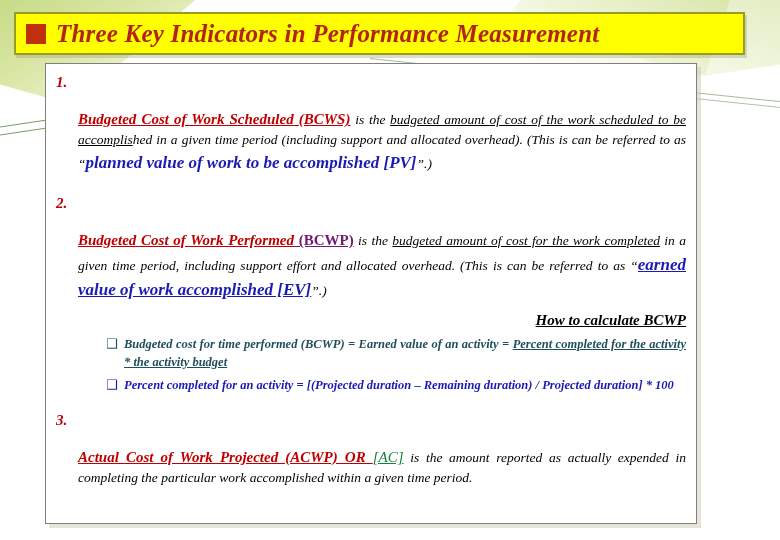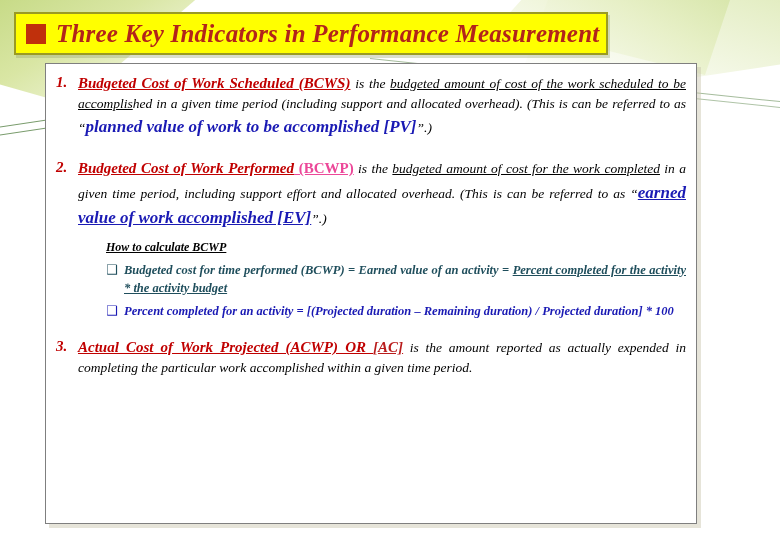--- a/index.html
+++ b/index.html
@@ -34,21 +34,21 @@
     opacity:.85;
   }
   .hairline{position:absolute;height:0;border-top:1px solid #4b7a3a;opacity:.75;}
   .hl1{left:-10px;top:128px;width:420px;transform:rotate(-8.5deg);transform-origin:left center;}
   .hl2{left:-10px;top:136px;width:400px;transform:rotate(-8.5deg);transform-origin:left center;}
   .hl3{left:370px;top:58px;width:420px;transform:rotate(6deg);transform-origin:left center;opacity:.5;}
   .hl4{left:390px;top:66px;width:400px;transform:rotate(6deg);transform-origin:left center;opacity:.45;}
 
   
   .banner{
-    position:absolute;left:14px;top:12px;width:594px;height:43px;
+    position:absolute;left:14px;top:12px;width:731px;height:43px;
     background:#ffff00;border:2px solid #9a9a24;
     box-sizing:border-box;display:flex;align-items:center;
     box-shadow:2px 3px 0 rgba(150,160,110,.35);
   }
   .banner-bullet{
     width:20px;height:20px;background:#c0300c;margin-left:10px;margin-right:10px;flex:0 0 auto;
   }
   .banner-title{
     color:#b2241b;font-style:italic;font-weight:bold;font-size:25px;
     letter-spacing:.2px;white-space:nowrap;font-family:"Liberation Serif",serif;
@@ -61,45 +61,45 @@
     box-shadow:4px 4px 0 rgba(200,195,170,.45);
     padding:8px 10px 0 6px;
   }
 
   .item{display:flex;margin-bottom:2px;}
   .num{
     flex:0 0 auto;color:#c00000;font-weight:bold;font-style:italic;font-size:15px;
     width:22px;text-align:left;padding-left:4px;line-height:1.45;
   }
   .num.plain{font-style:italic;}
-  .body{flex:1 1 auto;}
+  .body{flex:1 1 auto;margin-top:36px;}
 
   p.line{
     margin:0;text-align:justify;color:#000000;font-style:italic;font-size:13.5px;
     line-height:1.48;font-family:"Liberation Serif",serif;
   }
 
   .hd-red{color:#c00000;font-weight:bold;font-style:italic;font-size:15px;text-decoration:underline;}
-  .hd-red-plain{color:#ec4899;font-weight:bold;font-style:normal;font-size:15px;text-decoration:underline;}
+  .hd-red-plain{color:#701a75;font-weight:bold;font-style:normal;font-size:15px;text-decoration:underline;}
   .u{text-decoration:underline;}
   .blue-big{
     color:#1a1ab4;font-weight:bold;font-style:italic;font-size:17px;
   }
   .blue-big-u{
     color:#1a1ab4;font-weight:bold;font-style:italic;font-size:17px;text-decoration:underline;
   }
   .blue-inline-u{
-    color:#b91c1c;font-weight:bold;font-style:italic;font-size:15px;text-decoration:underline;
+    color:#15803d;font-weight:normal;font-style:italic;font-size:15px;text-decoration:underline;
   }
 
   
   .sub{margin:10px 0 0 28px;}
   .sub-title{
-    color:#000000;font-weight:bold;font-style:italic;font-size:12px;
-    text-decoration:underline;margin:0 0 6px 0;
+    color:#000000;font-weight:bold;font-style:italic;font-size:15px;
+    text-decoration:underline;margin:0 0 6px 0;text-align:right;
   }
   .bullet-row{display:flex;margin-bottom:5px;}
   .bullet-glyph{
     flex:0 0 auto;width:18px;font-size:13px;line-height:1.45;
     font-family:"DejaVu Sans",sans-serif;
   }
   .bullet-text{flex:1 1 auto;font-size:12.5px;line-height:1.45;font-style:italic;font-weight:bold;text-align:justify;}
   .teal{color:#1f4e5c;}
   .teal-u{color:#1f4e5c;text-decoration:underline;}
   .bluetext{color:#1a1ab4;}

